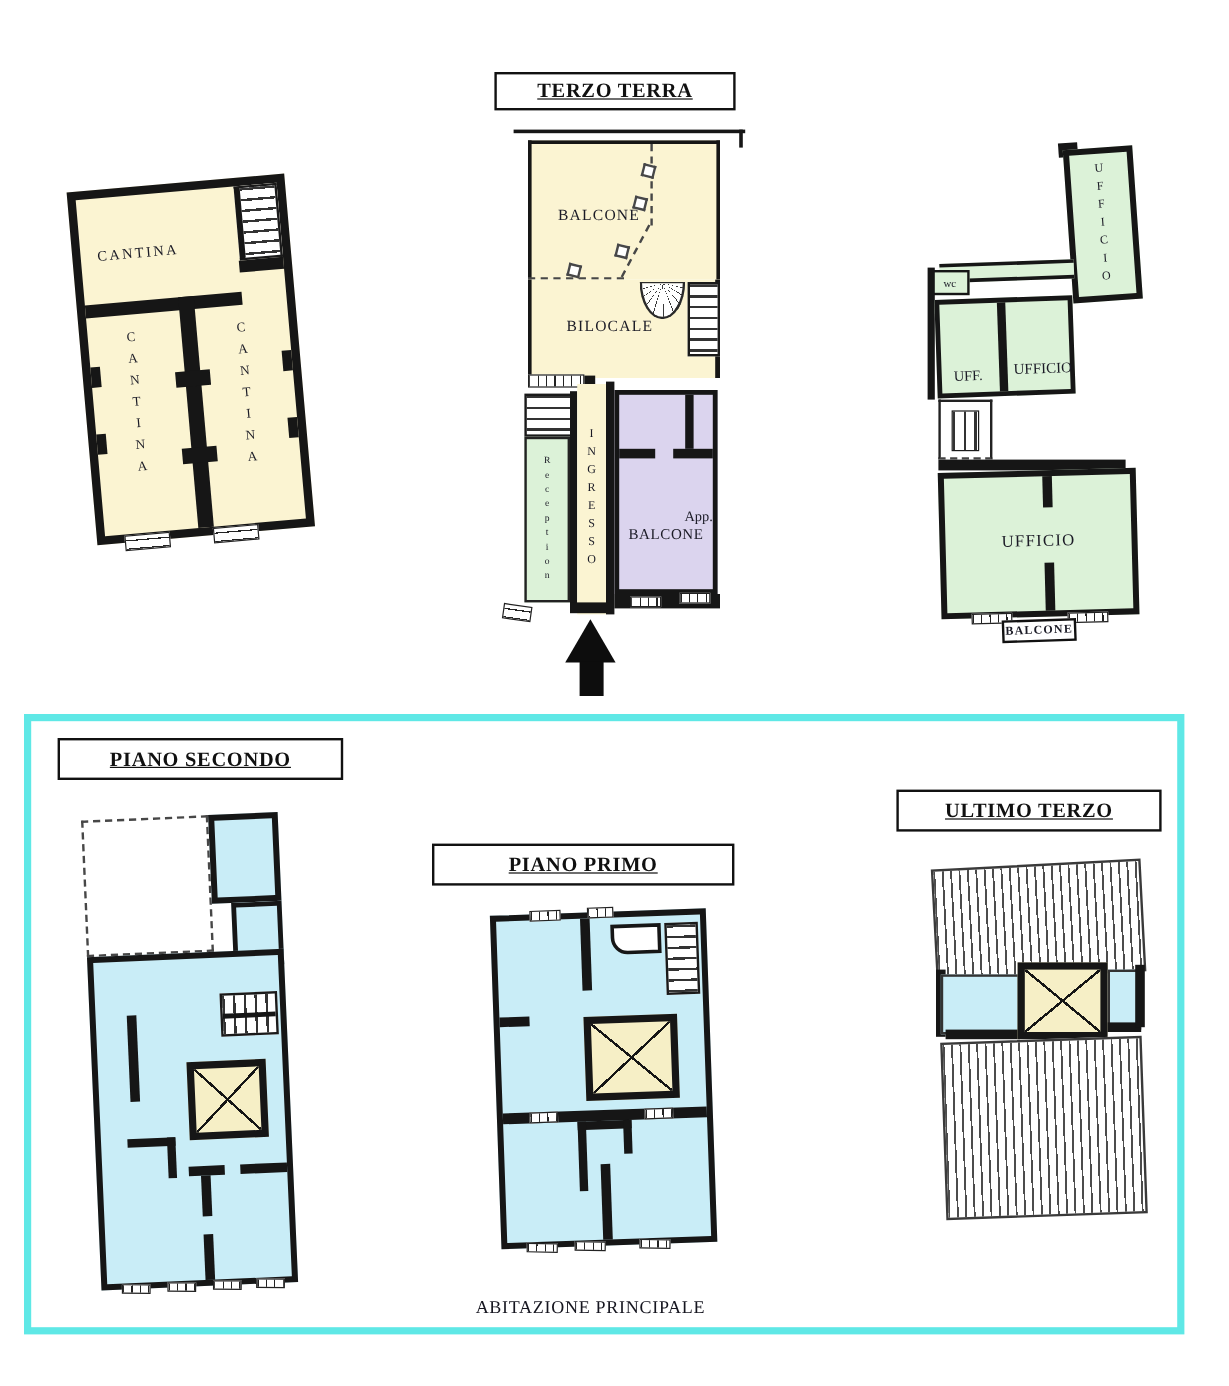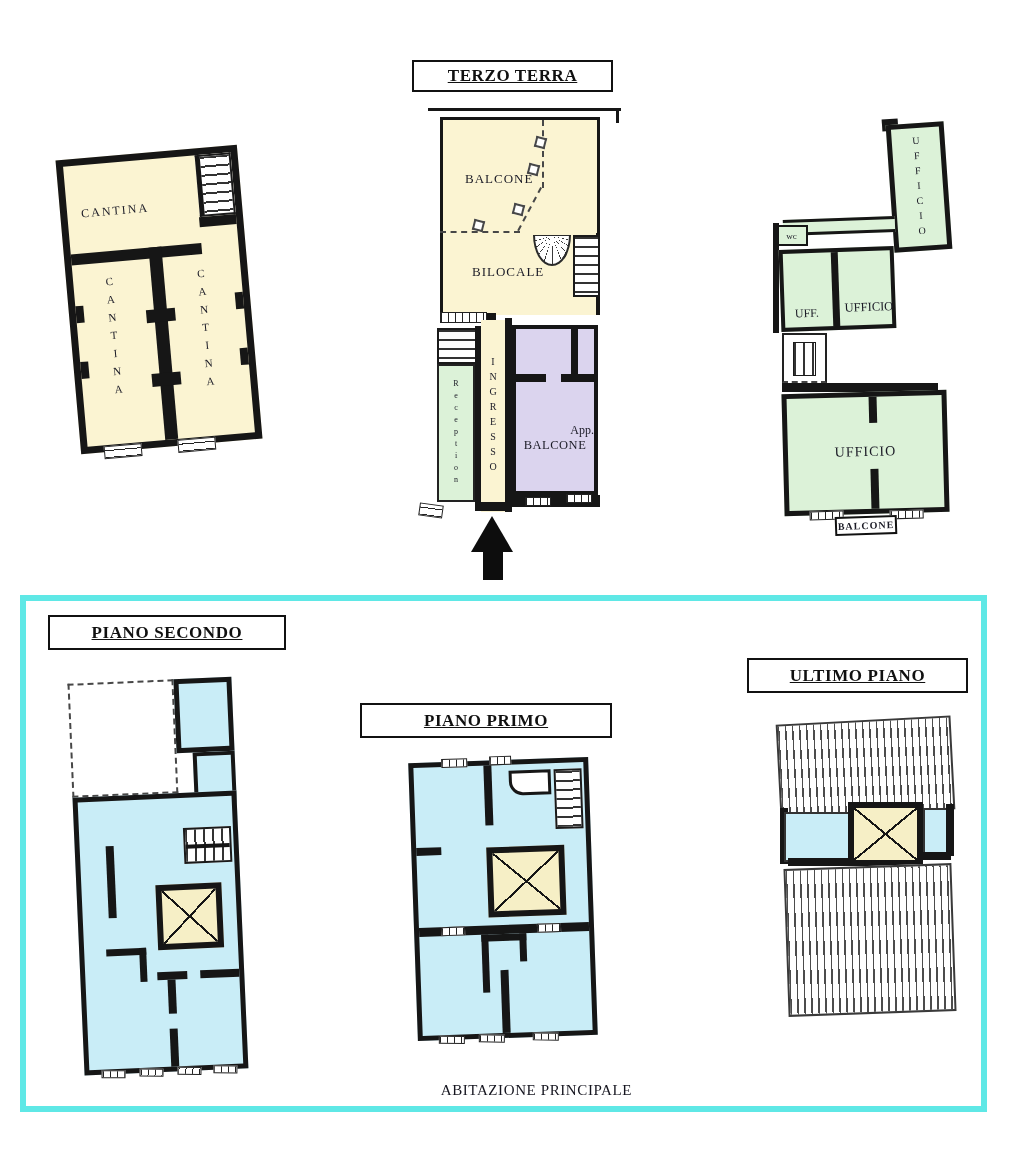--- a/index.html
+++ b/index.html
@@ -27,21 +27,21 @@
         linear-gradient(to bottom right,transparent calc(50% - 1px),#161616 calc(50% - 1px),#161616 calc(50% + 1px),transparent calc(50% + 1px)),
         var(--lightwell,#F6EFC6)}
   .dashbox{position:absolute;border:2px dashed #474747;background:#fff}
   .dashline{position:absolute;border-top:2px dashed #474747}
   .dashvline{position:absolute;border-left:2px dashed #474747}
   .pillar{position:absolute;width:11px;height:11px;border:2px dashed #474747;background:#fff;transform:rotate(14deg)}
   .spiral{position:absolute;border:2px solid #2a2a2a;border-top:1px solid #2a2a2a;
           border-radius:0 0 50% 50% / 0 0 100% 100%;
           background:repeating-conic-gradient(from 120deg at 50% 0%,#3a3a3a 0deg 2deg,#ffffff 2deg 19deg)}
   .arrowhead{position:absolute;width:0;height:0;border-left:21px solid transparent;border-right:21px solid transparent;border-bottom:36px solid #0d0d0d}
-  .caption{position:absolute;font-size:15px;letter-spacing:.6px;color:#15151f;text-align:right}
+  .caption{position:absolute;font-size:15px;letter-spacing:.6px;color:#15151f;text-align:center}
 </style>
 </head>
 <body>
 
 <div class="page">
 
   <div class="frame" style="left:20px;top:595px;width:967px;height:517px"></div>
 
   <div class="abs" style="left:68px;top:152px;width:182px;height:295px;border:7px solid var(--wall);background:var(--cream);transform:rotate(-5deg)">
     <div class="stairh" style="right:0;top:0;width:36px;height:62px;border-left:5px solid var(--wall)"></div>
@@ -188,21 +188,21 @@
     <div class="wall" style="left:62px;top:169px;width:45px;height:7px"></div>
     <div class="wall" style="left:62px;top:169px;width:7px;height:58px"></div>
     <div class="wall" style="left:100px;top:169px;width:7px;height:28px"></div>
     <div class="wall" style="left:80px;top:205px;width:8px;height:63px"></div>
     <div class="win winv" style="left:16px;bottom:-9px;width:26px;height:8px;transform:rotate(3deg)"></div>
     <div class="win winv" style="left:56px;bottom:-9px;width:26px;height:8px;transform:rotate(3deg)"></div>
     <div class="win winv" style="left:110px;bottom:-9px;width:26px;height:8px;transform:rotate(3deg)"></div>
   </div>
 
   <div class="tbox" style="left:747px;top:658px;width:221px;height:35px">
-    <span>ULTIMO PIANO</span>
+    <span>ULTIMO TERZO</span>
   </div>
   <div class="abs" style="left:768px;top:712px;width:195px;height:308px">
     <div class="roof" style="left:10px;top:8px;width:175px;height:94px;transform:rotate(-3deg)"></div>
     <div class="wall" style="left:12px;top:96px;width:8px;height:56px"></div>
     <div class="room" style="left:16px;top:100px;width:66px;height:50px;background:var(--blue);border:2px solid #333"></div>
     <div class="room" style="left:155px;top:96px;width:28px;height:50px;background:var(--blue);border:2px solid #333"></div>
     <div class="wall" style="left:20px;top:146px;width:62px;height:8px"></div>
     <div class="wall" style="left:153px;top:140px;width:30px;height:8px"></div>
     <div class="wall" style="left:178px;top:92px;width:8px;height:52px"></div>
     <div class="xsq" style="left:80px;top:90px;width:75px;height:64px"></div>

